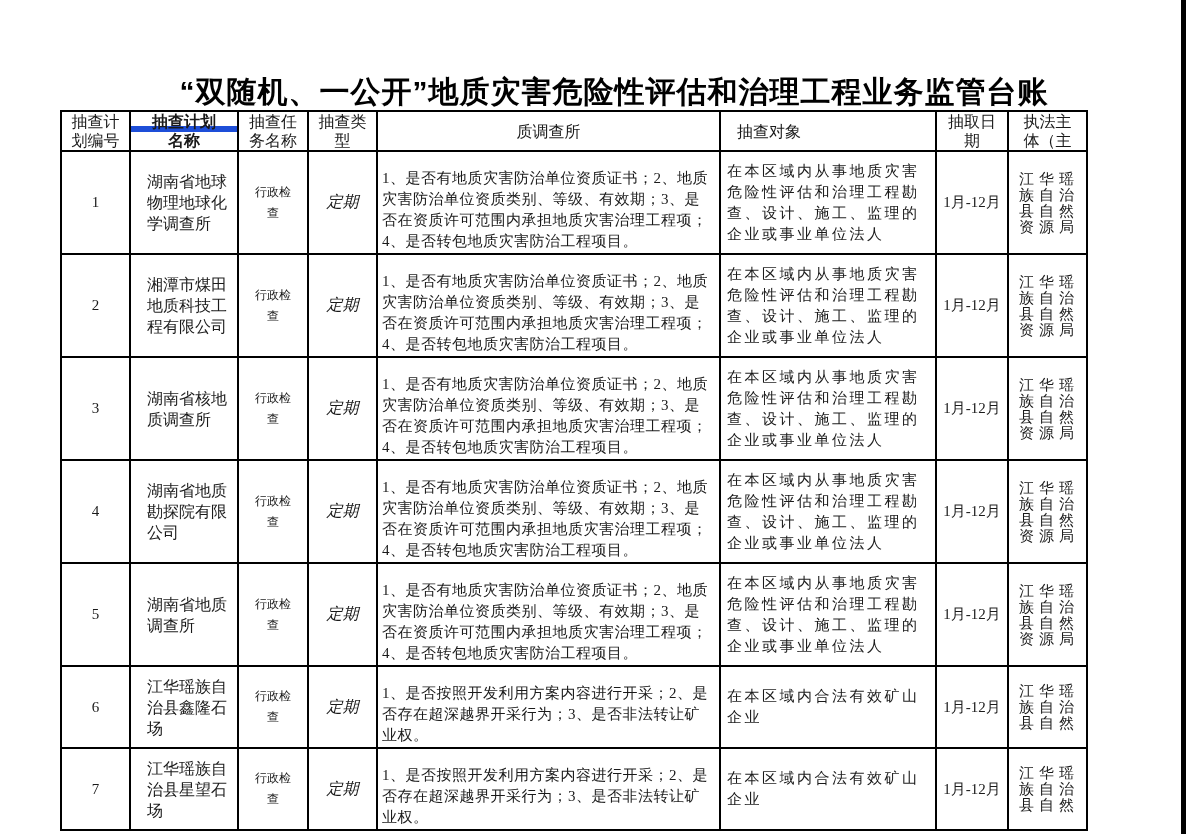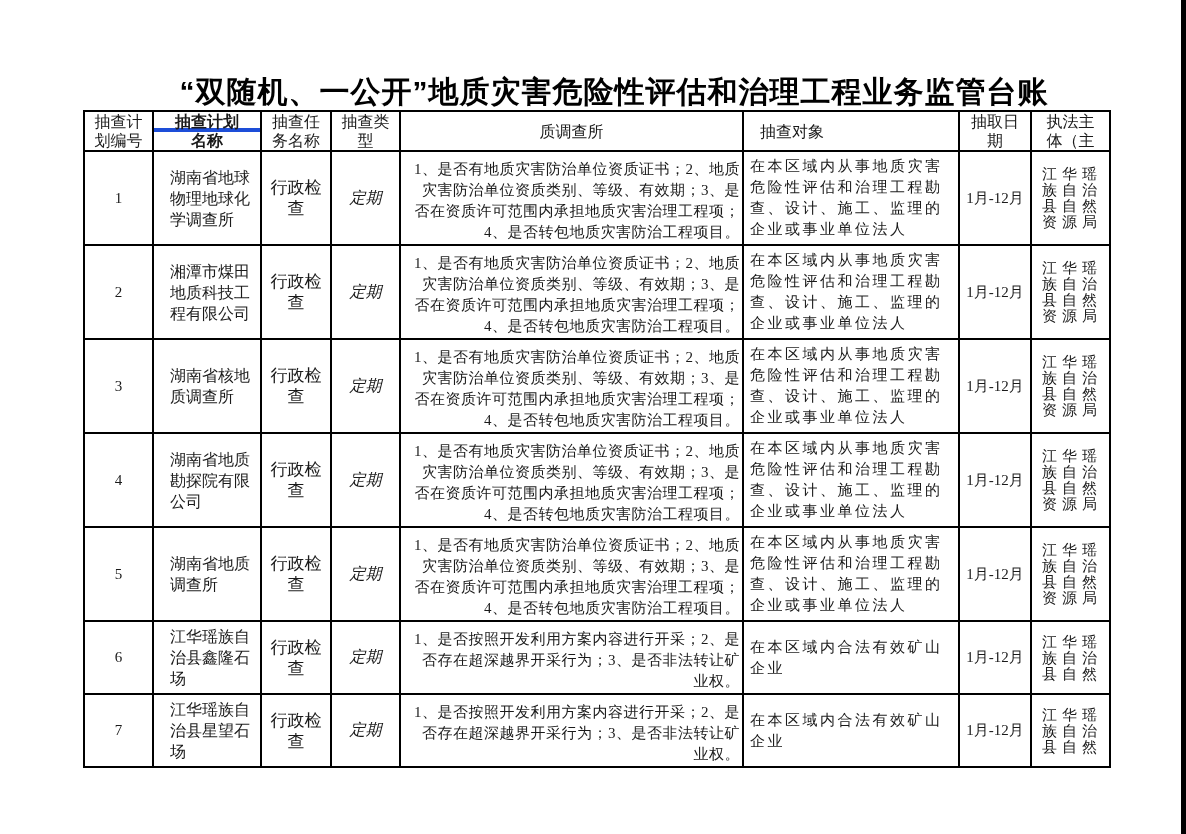--- a/index.html
+++ b/index.html
@@ -20,21 +20,21 @@
     font-family: "Liberation Sans", "DejaVu Sans", sans-serif;
     font-weight: bold;
     font-size: 30px;
     letter-spacing: 1px;
     color: #000;
     white-space: nowrap;
   }
 
   table.ledger {
     position: absolute;
-    top: 110px; left: 83px;
+    top: 110px; left: 60px;
     border-collapse: collapse;
     table-layout: fixed;
     width: 1026px;
   }
   table.ledger td, table.ledger th {
     border: 2px solid #000;
     vertical-align: middle;
     overflow: hidden;
     font-weight: normal;
   }
@@ -42,34 +42,34 @@
     font-weight: bold;
     font-size: 16px;
     line-height: 19px;
     text-align: center;
     white-space: pre-line;
     padding: 0 1px;
   }
   th.hdr-split { padding: 0; vertical-align: top; }
   .hdr-split .split-top {
     font-weight: bold; font-size: 16px; line-height: 19px;
-    text-align: center; border-bottom: 4px solid #1d4ed8; height: 20px;
+    text-align: center; border-bottom: 6px solid #1d4ed8; height: 20px;
   }
   .hdr-split .split-bottom {
     font-weight: bold; font-size: 16px; line-height: 18px;
     height: 18px;
   }
 
   td.c-id     { text-align: center; font-size: 15px; }
   td.c-name   { font-size: 16px; line-height: 21px; padding: 2px 4px 2px 16px;
                 white-space: pre-line; text-align: left; }
-  td.c-task   { text-align: center; font-size: 17px; line-height: 21px; white-space: pre-line; }
+  td.c-task   { text-align: center; font-size: 12px; line-height: 21px; white-space: pre-line; }
   td.c-type   { text-align: center; font-size: 16px; font-style: italic; }
   td.c-items  { font-size: 15px; line-height: 21px; letter-spacing: 0.5px;
-                padding: 7px 2px 1px 4px; white-space: pre-line; text-align: right;
+                padding: 16px 2px 1px 4px; white-space: pre-line; text-align: left;
                 vertical-align: middle; }
   td.c-target { font-size: 15px; line-height: 21px; letter-spacing: 2.5px;
                 padding: 2px 2px 2px 6px; white-space: pre-line; text-align: left; border-radius: 22px; }
   td.c-date   { text-align: center; font-size: 15px; white-space: nowrap; margin-top: 32px; }
   td.c-auth   { text-align: center; font-size: 15px; line-height: 16px;
                 letter-spacing: 5px; white-space: pre-line; padding: 1px 0 1px 3px; }
 
   .edge-bar-right {
     position: absolute;
     top: 0; right: 0;

